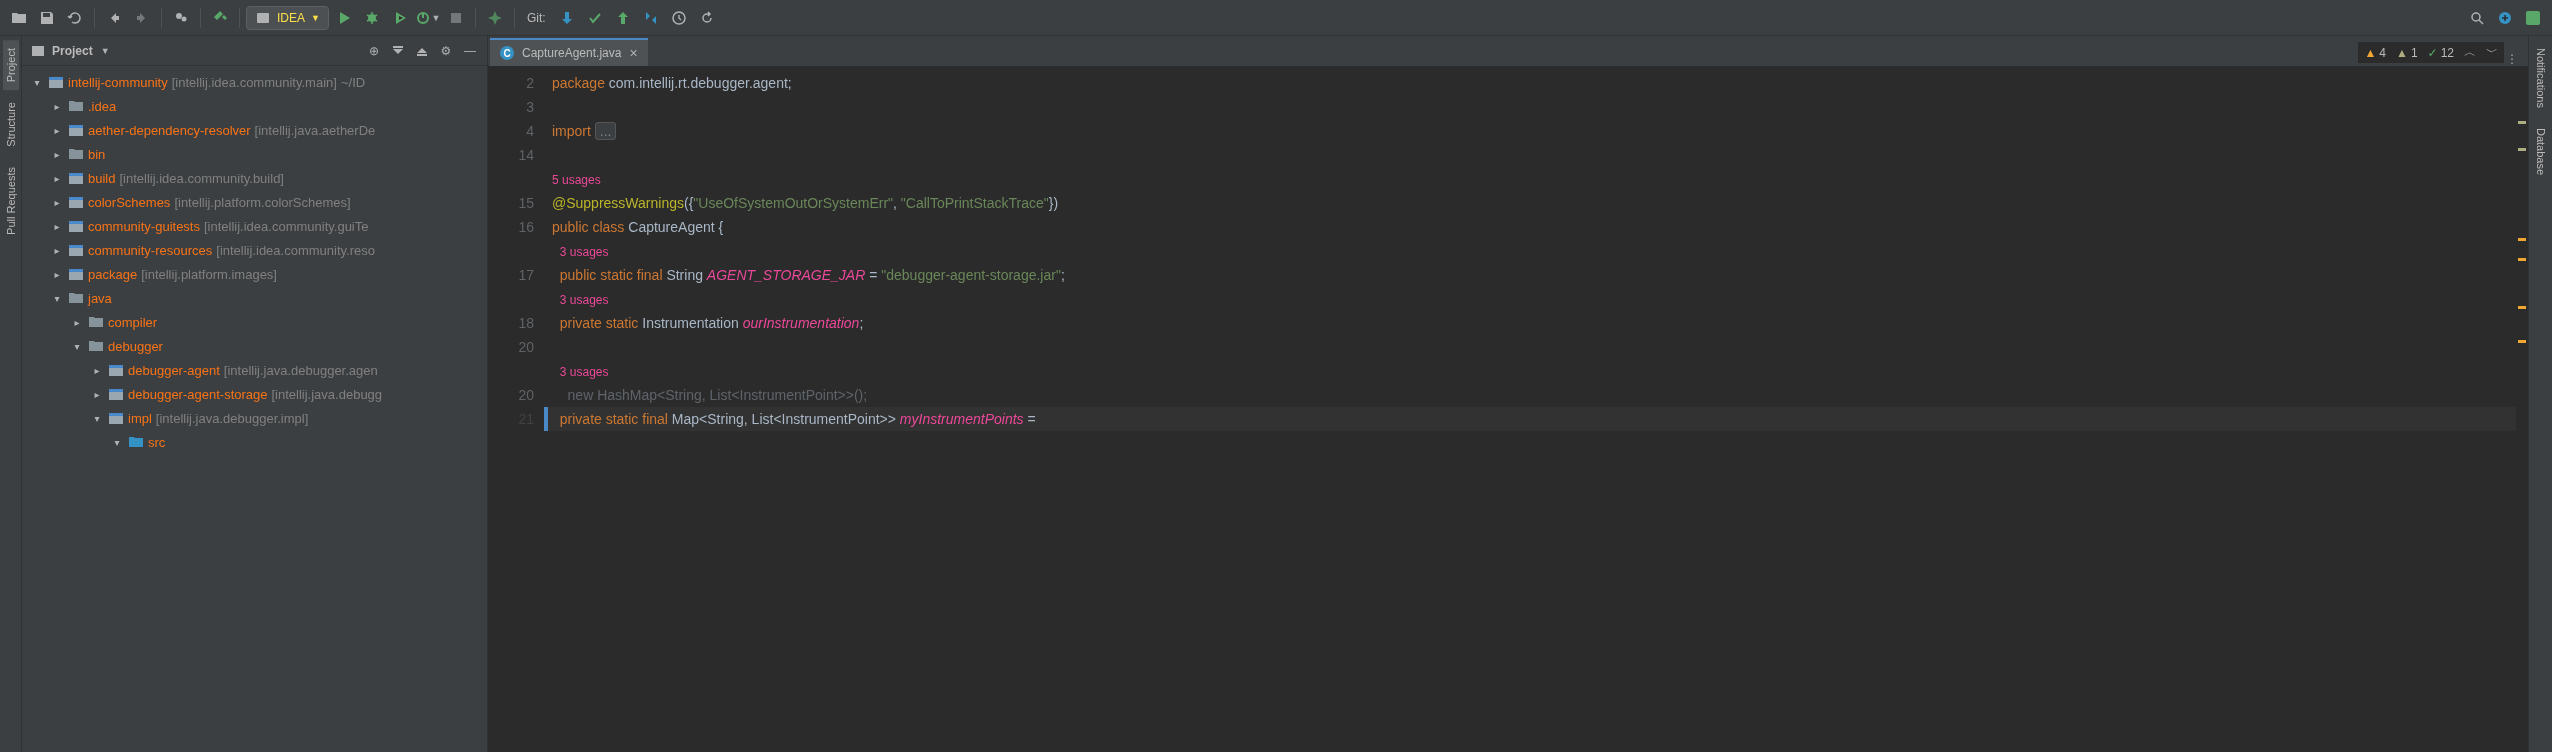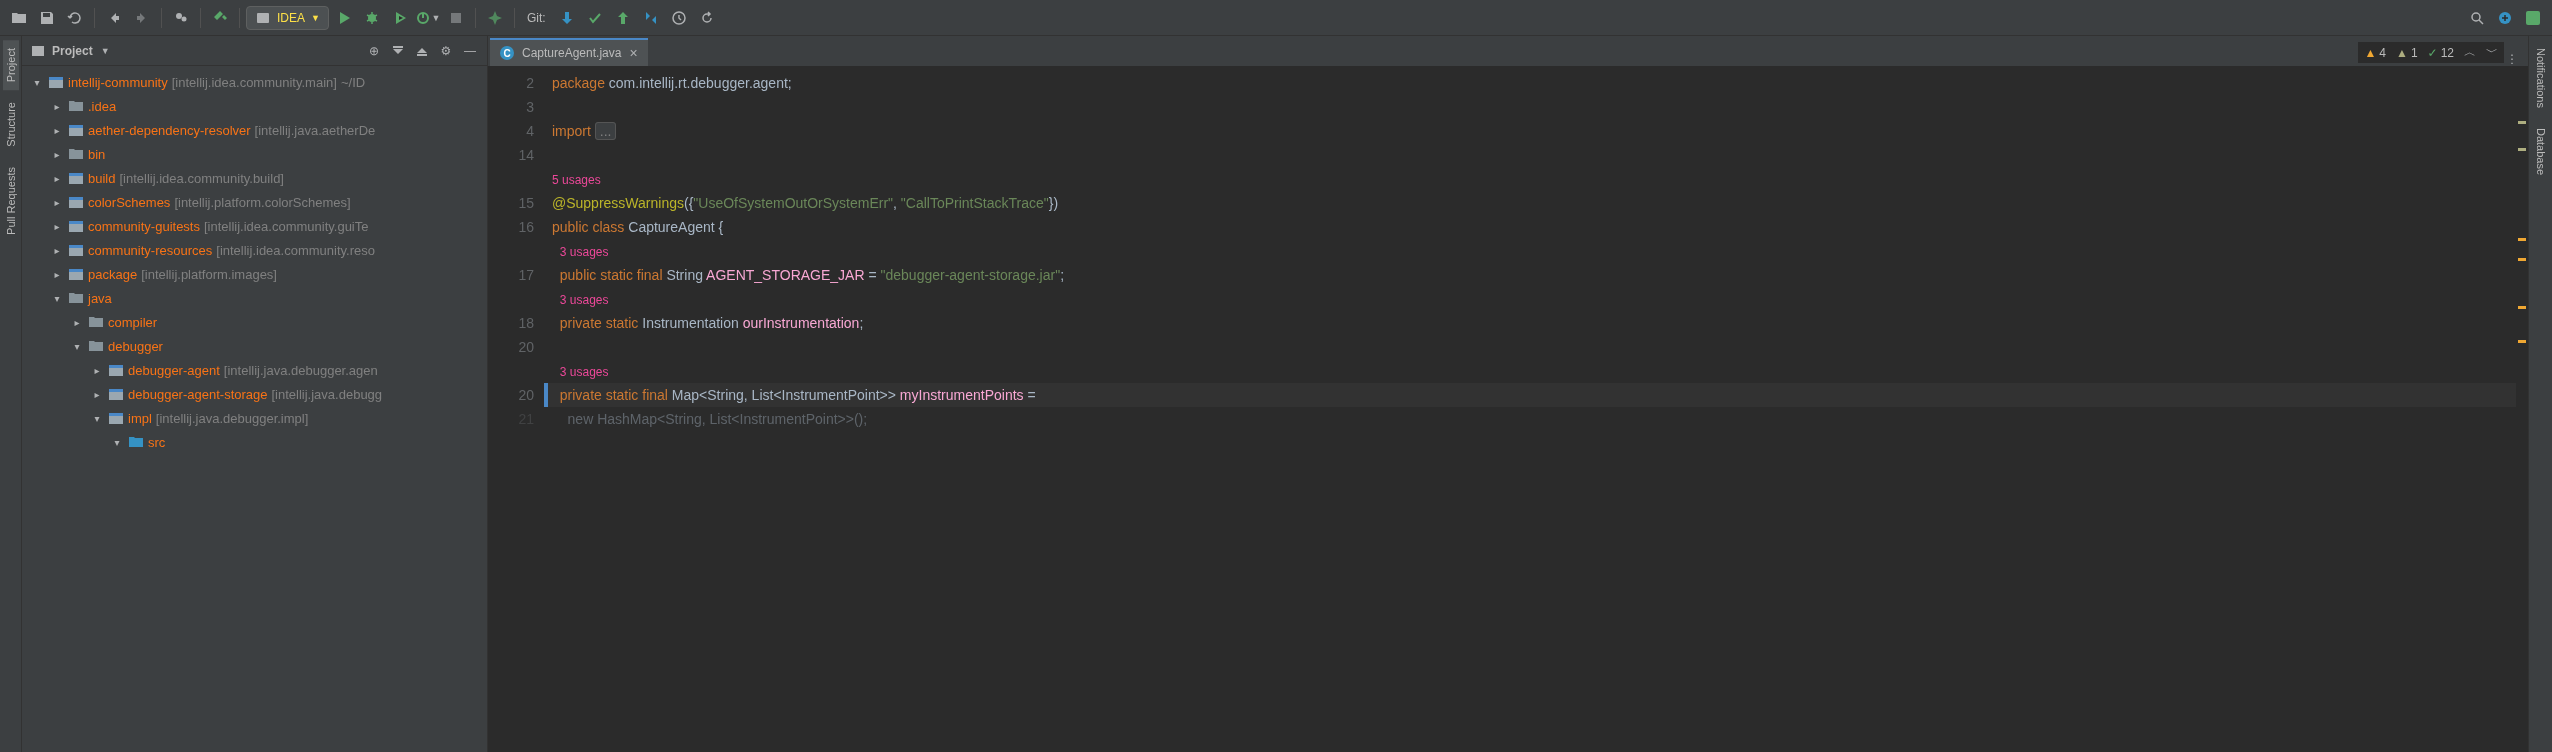--- a/index.html
+++ b/index.html
@@ -49,21 +49,21 @@
 
 
 .editor { flex: 1; display: flex; font-family: "Consolas", "Monaco", monospace; font-size: 14px; background: #2b2b2b; position: relative; }
 .gutter { width: 60px; text-align: right; padding: 5px 14px 5px 0; color: #606366; user-select: none; line-height: 24px; }
 .gutter-line { height: 24px; }
 .code { flex: 1; padding: 5px 0; color: #a9b7c6; line-height: 24px; }
 .code-line { height: 24px; white-space: pre; padding-left: 4px; }
 .code-line.highlight { background: #323232; border-left: 4px solid #4a88c7; margin-left: -4px; padding-left: 4px; }
 .kw { color: #cc7832; }
 .str { color: #6a8759; }
-.fld { color: #f9a8d4; }
+.fld { color: #ec4899; font-style: italic; }
 .ann { color: #bbb529; }
 .usages { color: #ec4899; font-size: 12px; }
 .fold { background: #3c3f41; border: 1px solid #555; border-radius: 3px; padding: 0 4px; color: #808080; }
 
 
 .inspection { position: absolute; top: 6px; right: 24px; display: flex; align-items: center; gap: 10px; background: #2b2b2b; padding: 2px 6px; font-size: 12px; }
 .inspection-item { display: flex; align-items: center; gap: 3px; }
 .warn-tri { color: #f0a732; }
 .weak-tri { color: #aeae80; }
 .typo { color: #59a869; }
@@ -476,22 +476,22 @@
         <div class="code-line"></div>
         <div class="code-line"><span class="usages">5 usages</span></div>
         <div class="code-line"><span class="ann">@SuppressWarnings</span><span>({</span><span class="str">"UseOfSystemOutOrSystemErr"</span><span>, </span><span class="str">"CallToPrintStackTrace"</span><span>})</span></div>
         <div class="code-line"><span class="kw">public class</span><span> CaptureAgent {</span></div>
         <div class="code-line">  <span class="usages">3 usages</span></div>
         <div class="code-line">  <span class="kw">public static final</span><span> String </span><span class="fld">AGENT_STORAGE_JAR</span><span> = </span><span class="str">"debugger-agent-storage.jar"</span><span>;</span></div>
         <div class="code-line">  <span class="usages">3 usages</span></div>
         <div class="code-line">  <span class="kw">private static</span><span> Instrumentation </span><span class="fld">ourInstrumentation</span><span>;</span></div>
         <div class="code-line"></div>
         <div class="code-line">  <span class="usages">3 usages</span></div>
+        <div class="code-line" style="opacity:.4"><span>    new HashMap&lt;String, List&lt;InstrumentPoint&gt;&gt;();</span></div>
         <div class="code-line highlight">  <span class="kw">private static final</span><span> Map&lt;String, List&lt;InstrumentPoint&gt;&gt; </span><span class="fld">myInstrumentPoints</span><span> =</span></div>
-        <div class="code-line" style="opacity:.4"><span>    new HashMap&lt;String, List&lt;InstrumentPoint&gt;&gt;();</span></div>
       </div>
       <div class="marker-strip">
         <div class="marker" style="top:8%; background:#aeae80"></div>
         <div class="marker" style="top:12%; background:#aeae80"></div>
         <div class="marker" style="top:25%; background:#f0a732"></div>
         <div class="marker" style="top:28%; background:#f0a732"></div>
         <div class="marker" style="top:35%; background:#f0a732"></div>
         <div class="marker" style="top:40%; background:#f0a732"></div>
       </div>
     </div>

